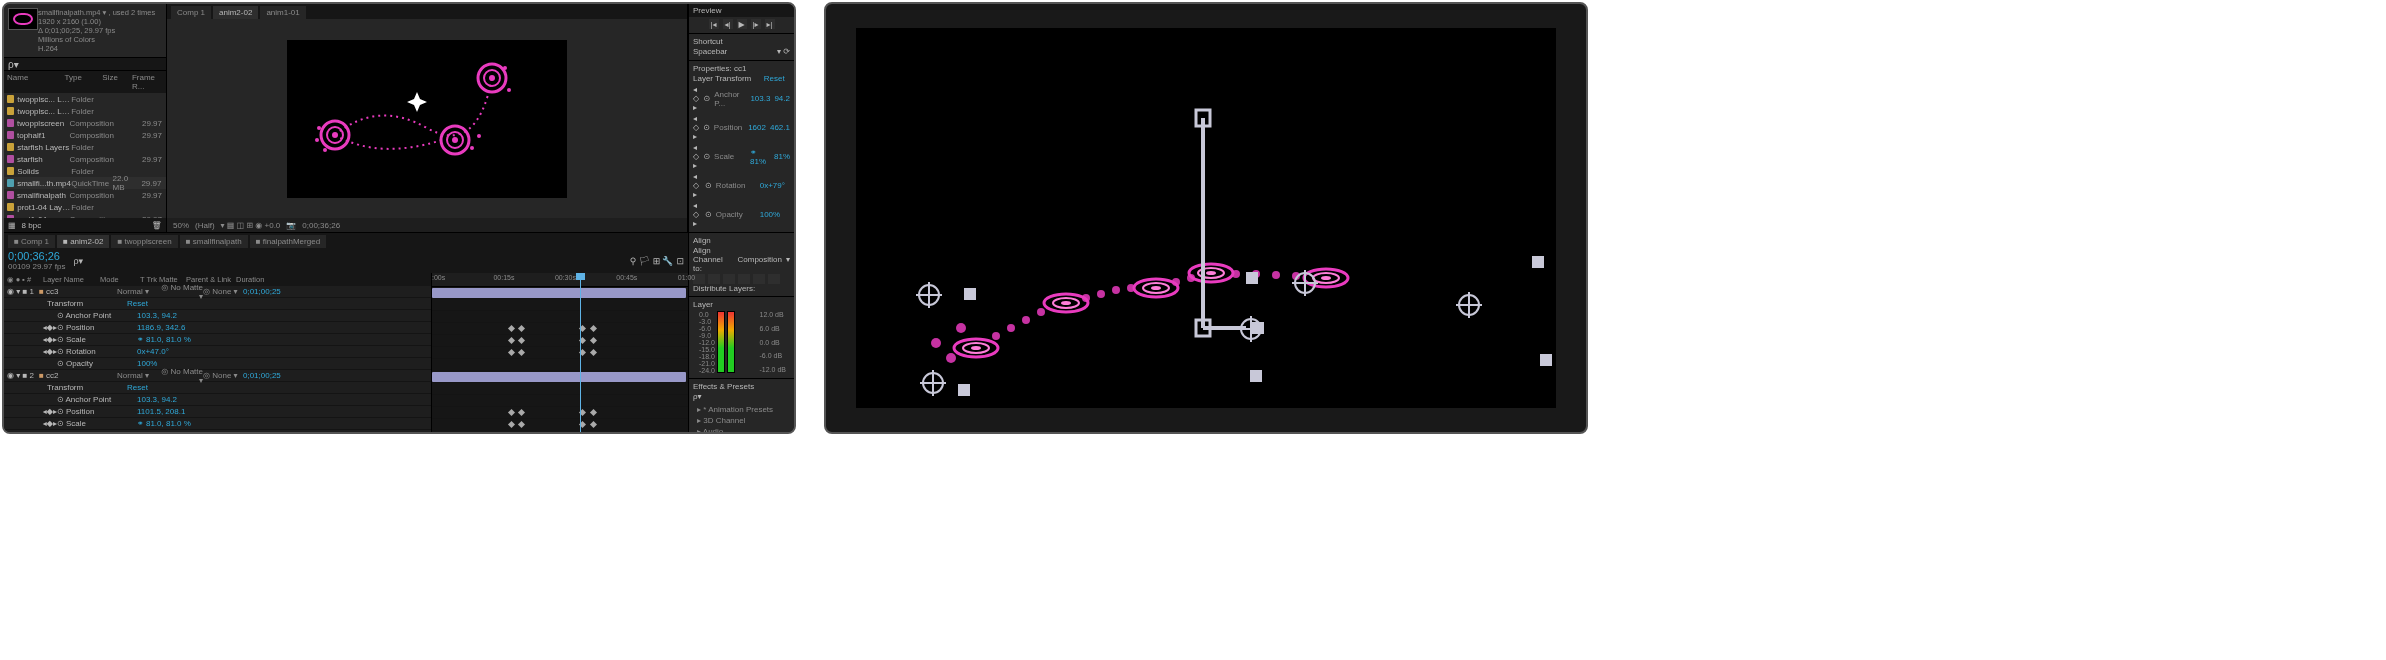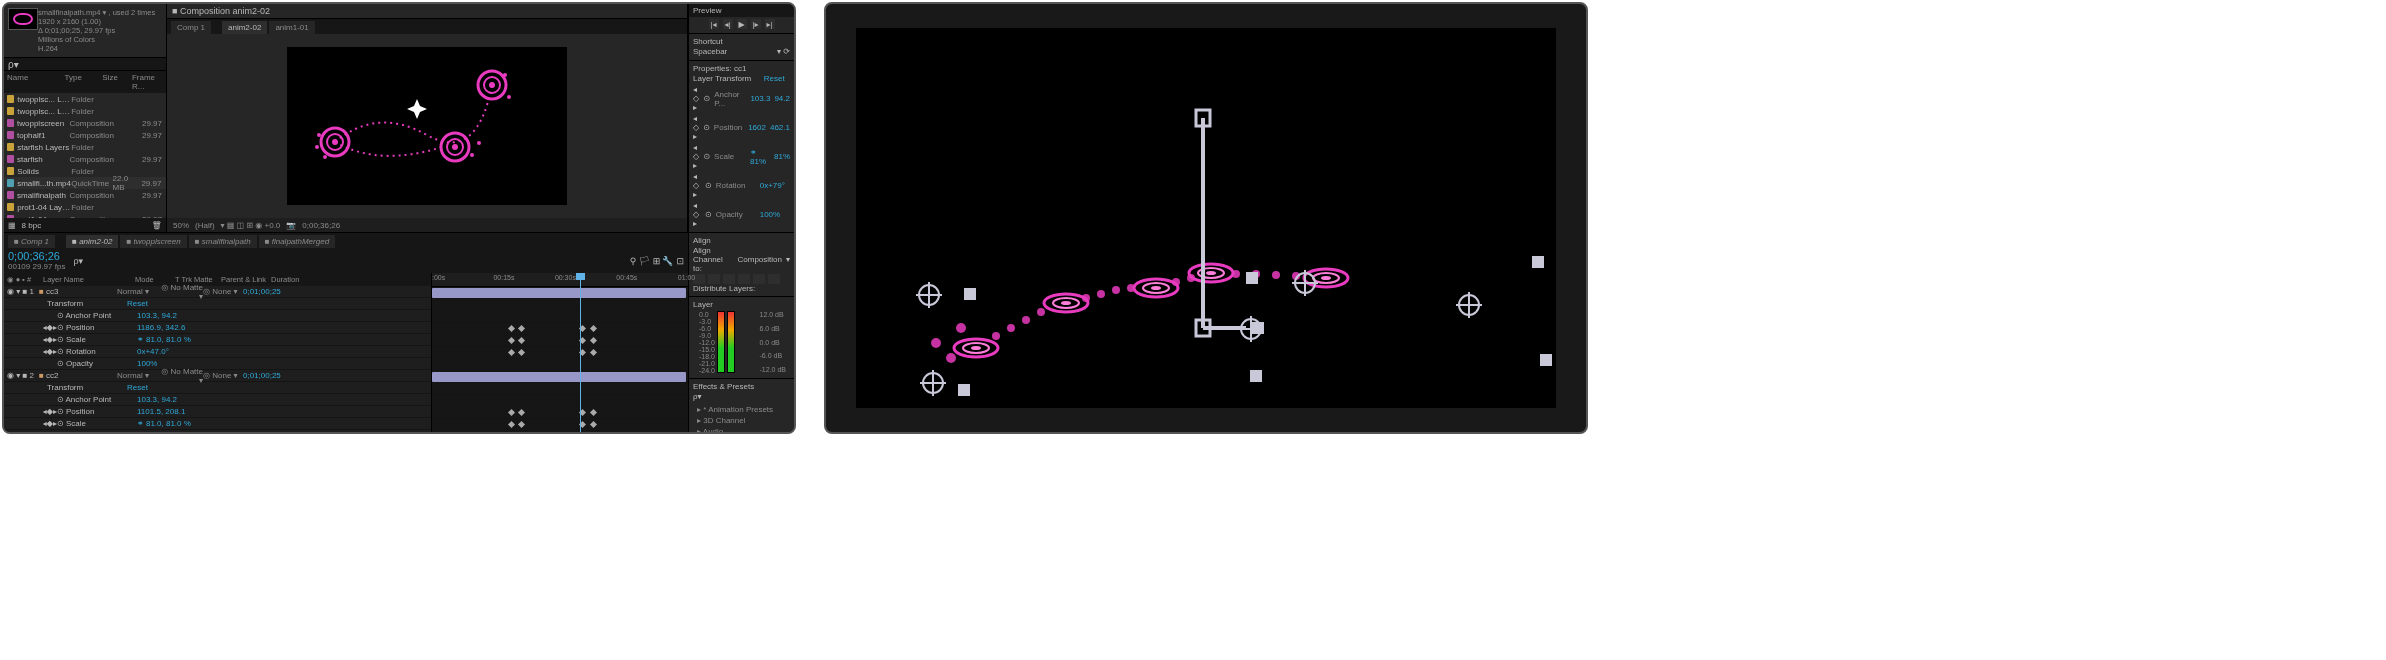--- a/index.html
+++ b/index.html
@@ -43,21 +43,21 @@
   .pname{width:60px;overflow:hidden;white-space:nowrap;text-overflow:ellipsis;}
   .ptype{width:46px;color:var(--text-dim);}
   .psize{width:32px;color:var(--text-dim);}
   .pfr{width:24px;color:var(--text-dim);}
   .proj-foot{height:14px;background:var(--bg4);display:flex;gap:6px;align-items:center;padding:0 4px;font-size:8px;}
 
   
   .comp{grid-column:2;grid-row:1;background:var(--bg2);display:flex;flex-direction:column;border-right:1px solid #000;}
   .comp-tabs{display:flex;gap:2px;padding:2px 4px 0;background:var(--bg4);font-size:8px;}
   .tab{padding:2px 6px;background:var(--bg2);color:var(--text-dim);}
-  .tab.active{background:var(--bg3);color:var(--text);margin-left:9px;}
+  .tab.active{background:var(--bg3);color:var(--text);}
   .comp-canvas{flex:1;display:flex;align-items:center;justify-content:center;padding:6px;}
   .canvas{width:280px;height:158px;background:#000;position:relative;}
   .view-foot{height:14px;background:var(--bg);display:flex;align-items:center;gap:6px;padding:0 6px;font-size:8px;color:var(--text-dim);}
 
   
   .right{grid-column:3;grid-row:1/3;background:var(--bg2);display:flex;flex-direction:column;border-left:1px solid #000;font-size:8px;}
   .preview{padding:2px 4px;background:var(--bg4);}
   .player{display:flex;gap:4px;justify-content:center;padding:2px 0 4px;}
   .pbtn{width:10px;height:10px;background:var(--bg3);display:flex;align-items:center;justify-content:center;color:var(--text);}
   .section{border-top:1px solid #000;padding:3px 4px;}
@@ -67,21 +67,21 @@
   .align-icons{display:flex;gap:3px;flex-wrap:wrap;}
   .ai{width:12px;height:10px;background:var(--bg3);}
   .meters{display:flex;gap:2px;height:66px;padding:2px 4px;}
   .meter{width:8px;background:linear-gradient(#e33,#ea0 30%,#2c2 60%,#2c2);border:1px solid #000;}
   .db{font-size:7px;color:var(--text-dim);display:flex;flex-direction:column;justify-content:space-between;margin-left:2px;}
   .ep-list{padding:2px 4px;font-size:8px;color:var(--text-dim);}
   .ep-list div{padding:1px 0;}
 
   
   .timeline{grid-column:1/3;grid-row:2;background:var(--bg2);display:flex;flex-direction:column;border-top:1px solid #000;}
-  .tl-tabs{display:flex;gap:2px;padding:2px 4px 0;background:var(--bg4);font-size:8px;font-style:italic;}
+  .tl-tabs{display:flex;gap:2px;padding:2px 4px 0;background:var(--bg4);font-size:8px;}
   .tl-head{display:flex;align-items:center;padding:2px 4px;font-size:9px;background:var(--bg4);}
   .timecode{color:var(--accent);font-size:11px;}
   .tl-body{flex:1;display:flex;}
   .tl-left{width:428px;background:var(--bg);border-right:1px solid #000;}
   .tl-cols{display:flex;font-size:7.5px;color:var(--text-dim);padding:2px 3px;background:var(--bg4);}
   .tl-cols span{display:inline-block;}
   .lrow{display:flex;align-items:center;font-size:8px;height:12px;padding:0 3px;border-bottom:1px solid #141414;}
   .lrow .nm{width:80px;white-space:nowrap;overflow:hidden;}
   .lrow .md{width:40px;color:var(--text-dim);}
   .lrow .tm{width:46px;color:var(--text-dim);text-align:right;}
@@ -211,21 +211,20 @@
         </div>
       </div>
     <div class="proj-foot">
       <span>▦</span>
       <span>8 bpc</span>
       <span style="margin-left:auto">🗑</span>
     </div>
   </div>
 
   <div class="comp">
-    <div class="panel-title">■ <span>Composition anim2-02</span></div>
     <div class="comp-tabs" id="comp-tabs">
         <div class="tab">Comp 1</div>
         <div class="tab active">anim2-02</div>
         <div class="tab">anim1-01</div>
       </div>
     <div class="comp-canvas">
       <div class="canvas">
         <svg viewBox="0 0 280 158" width="280" height="158">
           <defs>
             <g id="ring">
@@ -390,21 +389,21 @@
         <div class="timecode">0;00;36;26</div>
         <div class="micro" style="color:#888">00109  29.97 fps</div>
       </div>
       <div style="margin-left:8px">ρ▾</div>
       <div style="margin-left:auto;font-size:9px">⚲ 🏳 ⊞ 🔧 ⊡</div>
     </div>
     <div class="tl-body">
       <div class="tl-left">
         <div class="tl-cols">
           <span style="width:36px">◉ ● ▪ #</span>
-          <span style="width:92px">Layer Name</span>
+          <span style="width:57px">Layer Name</span>
           <span style="width:40px">Mode</span>
           <span style="width:46px">T  Trk Matte</span>
           <span style="width:50px">Parent &amp; Link</span>
           <span style="width:46px">Duration</span>
         </div>
         <div id="layer-rows">
             <div class="lrow">
               <span style="width:30px">◉ ▾ ■ 1</span>
               <span class="nm" style="padding-left:2px"><span style="color:#c96">■</span> cc3</span>
               <span class="md">Normal ▾</span>

